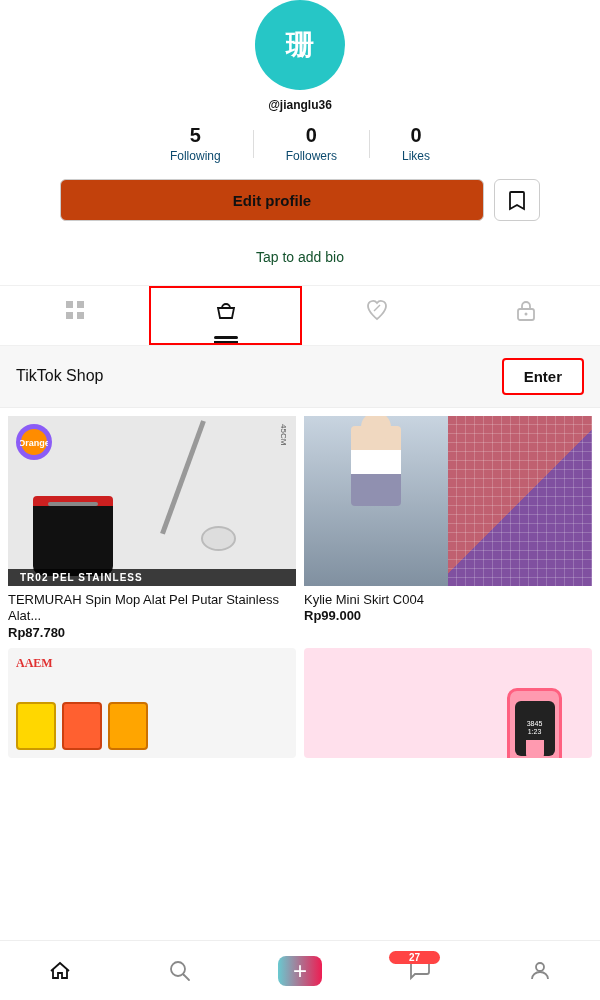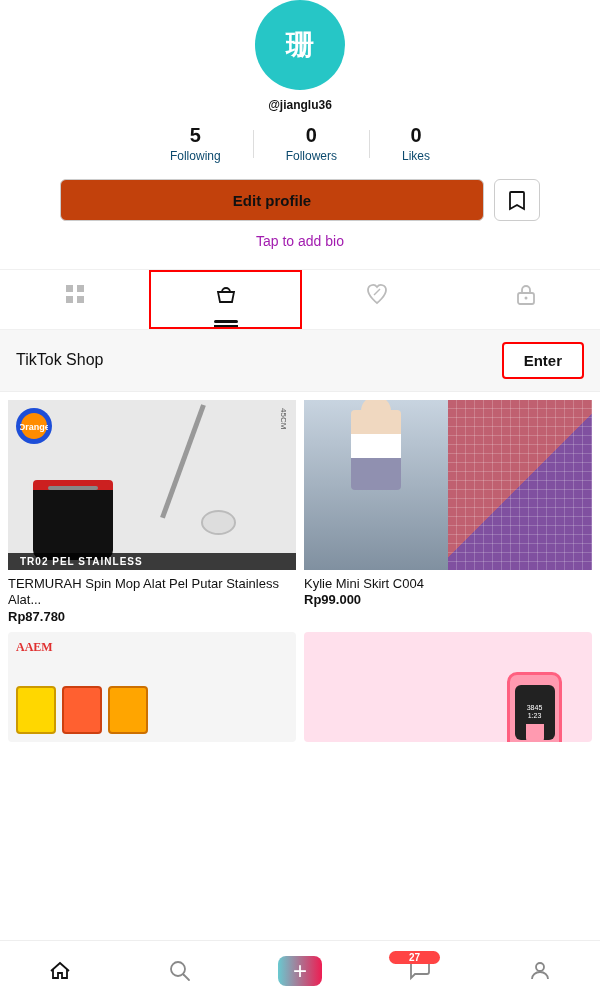--- a/index.html
+++ b/index.html
@@ -106,22 +106,22 @@
       background: #fff;
       display: flex;
       align-items: center;
       justify-content: center;
       cursor: pointer;
       font-size: 18px;
     }
 
     .bio-text {
       font-size: 14px;
-      color: #a21caf;
-      margin-top: 12px;
+      color: #14532d;
+      margin-top: 28px;
     }
 
     
     .tabs-row {
       display: flex;
       width: 100%;
       border-top: 1px solid #f0f0f0;
       border-bottom: 1px solid #f0f0f0;
       margin-top: 8px;
     }
@@ -213,21 +213,21 @@
       height: 170px;
       overflow: hidden;
     }
 
     .orange-badge {
       position: absolute;
       top: 8px;
       left: 8px;
       width: 36px;
       height: 36px;
-      background: #1d4ed8;
+      background: #8b5cf6;
       border-radius: 50%;
       display: flex;
       align-items: center;
       justify-content: center;
       font-size: 8px;
       font-weight: bold;
       color: white;
     }
 
     .product-image-skirt {

